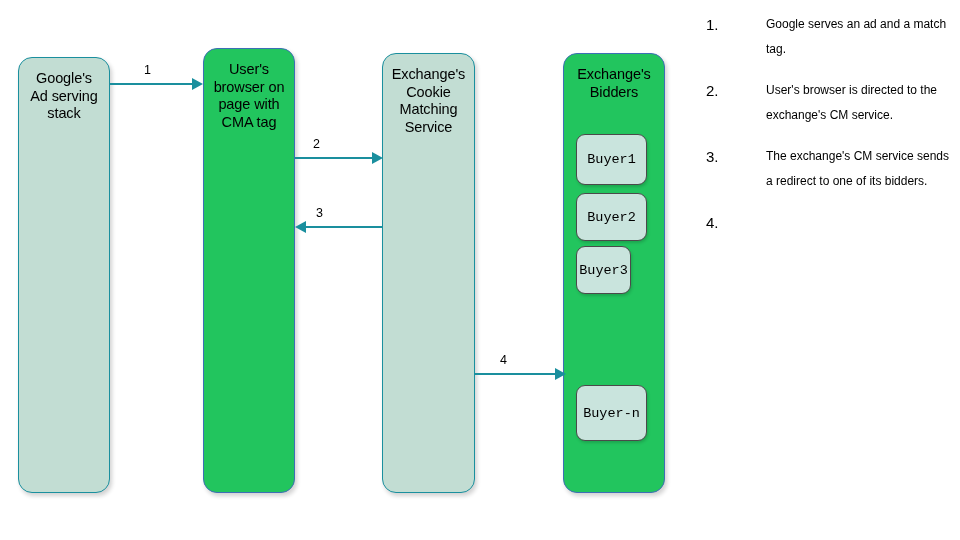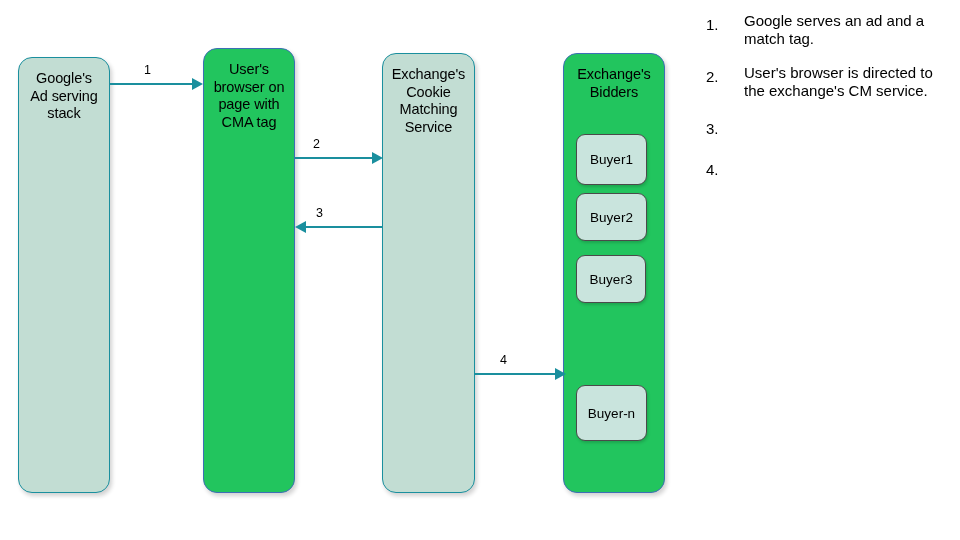--- a/index.html
+++ b/index.html
@@ -57,20 +57,21 @@
     box-sizing: border-box;
     background: #c9e4dd;
     border: 1.2px solid #4a4a4a;
     border-radius: 9px;
     display: flex;
     align-items: center;
     justify-content: center;
     font-size: 13.5px;
     color: #000;
     box-shadow: 1px 2px 3px rgba(0,0,0,0.16);
+    font-family: Liberation Mono, monospace;
   }
 
   
   .arrow-line {
     position: absolute;
     height: 2px;
     background: #1a8f9e;
   }
   .arrow-head {
     position: absolute;
@@ -99,22 +100,23 @@
     margin-bottom: 16px;
   }
   .step-num {
     width: 38px;
     flex: 0 0 38px;
     font-size: 15px;
     line-height: 25px;
   }
   .step-text {
     flex: 1;
-    font-size: 15px;
-    line-height: 18px;
+    font-size: 12px;
+    line-height: 25px;
+    margin-left: 22px;
   }
 </style>
 </head>
 <body>
 
 <div id="canvas">
 
   <div class="pillar pillar-green" style="left:18px; top:57px; width:92px; height:436px;align-items:center;">
     <div class="pillar-title">Google's
 Ad serving
@@ -139,21 +141,21 @@
     <div class="pillar-title">Exchange's
 Bidders</div>
   </div>
 
   <div class="buyer" style="left:576px; top:134px; width:71px; height:51px;">
     <span>Buyer1</span>
   </div>
   <div class="buyer" style="left:576px; top:193px; width:71px; height:48px;justify-content:center;">
     <span>Buyer2</span>
   </div>
-  <div class="buyer" style="left:576px; top:255px; width:70px; height:48px;">
+  <div class="buyer" style="left:576px; top:246px; width:55px; height:48px;">
     <span>Buyer3</span>
   </div>
   <div class="buyer" style="left:576px; top:385px; width:71px; height:56px;">
     <span>Buyer-n</span>
   </div>
 
   <div class="arrow-line" style="left:110px; top:83px; width:82px;"></div>
   <div class="arrow-head right" style="left:192px; top:78px;"></div>
   <div class="arrow-label" style="left:144px; top:63px;">1</div>
 
@@ -176,20 +178,21 @@
       <div class="step-text">Google serves an ad and a match tag.</div>
     </div>
 
     <div class="step">
       <div class="step-num">2.</div>
       <div class="step-text">User's browser is directed to the exchange's CM service.</div>
     </div>
 
     <div class="step">
       <div class="step-num">3.</div>
+      <div class="step-text">The exchange's CM service sends a redirect to one of its bidders.</div>
     </div>
 
     <div class="step">
       <div class="step-num">4.</div>
     </div>
 
   </div>
 
 </div>
 

